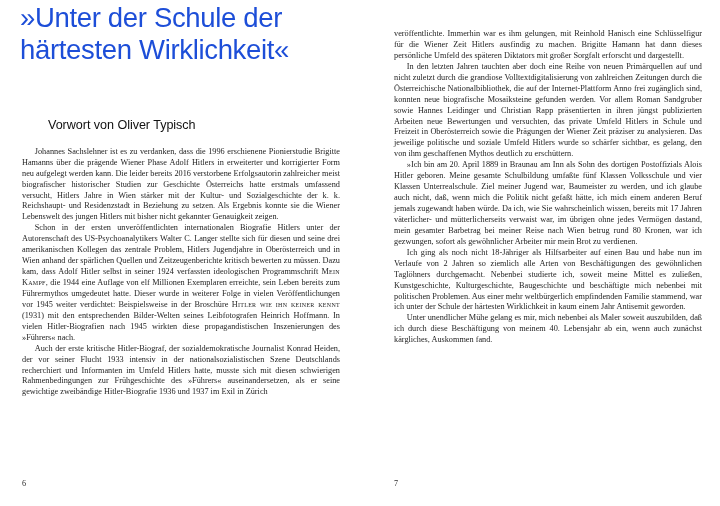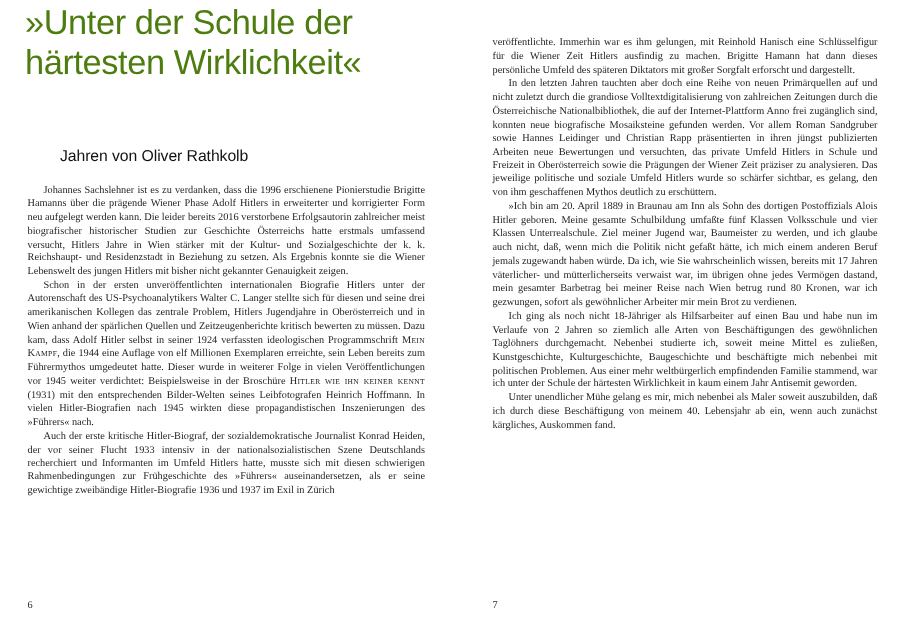--- a/index.html
+++ b/index.html
@@ -41,21 +41,21 @@
     padding: 0 18px 0 34px;
   }
 
   
   .display-title {
     font-family: "Liberation Sans", sans-serif;
     font-weight: 400;
     font-size: 27.5px;
     line-height: 1.16;
     letter-spacing: -0.012em;
-    color: #4d7c0f;
+    color: #1d4ed8;
     margin: 0;
     padding-top: 2px;
     margin-left: -2px;
     white-space: pre-line;
   }
 
   
   .section-heading {
     font-family: "Liberation Sans", sans-serif;
     font-weight: 400;
@@ -114,21 +114,21 @@
 </head>
 <body>
 
 <div class="spread">
 
   <div class="page page-left">
 
     <h1 class="display-title">»Unter der Schule der
 härtesten Wirklichkeit«</h1>
 
-    <h2 class="section-heading">Jahren von Oliver Rathkolb</h2>
+    <h2 class="section-heading">Vorwort von Oliver Typisch</h2>
 
     <div class="body-col">
         <p>Johannes Sachslehner ist es zu verdanken, dass die 1996 erschienene Pionierstudie Brigitte Hamanns über die prägende Wiener Phase Adolf Hitlers in erweiterter und korrigierter Form neu aufgelegt werden kann. Die leider bereits 2016 verstorbene Erfolgsautorin zahlreicher meist biografischer historischer Studien zur Geschichte Österreichs hatte erstmals umfassend versucht, Hitlers Jahre in Wien stärker mit der Kultur- und Sozialgeschichte der k. k. Reichshaupt- und Residenzstadt in Beziehung zu setzen. Als Ergebnis konnte sie die Wiener Lebenswelt des jungen Hitlers mit bisher nicht gekannter Genauigkeit zeigen.</p>
         <p>Schon in der ersten unveröffentlichten internationalen Biografie Hitlers unter der Autorenschaft des US-Psychoanalytikers Walter C. Langer stellte sich für diesen und seine drei amerikanischen Kollegen das zentrale Problem, Hitlers Jugendjahre in Oberösterreich und in Wien anhand der spärlichen Quellen und Zeitzeugenberichte kritisch bewerten zu müssen. Dazu kam, dass Adolf Hitler selbst in seiner 1924 verfassten ideologischen Programmschrift <span class="sc">Mein Kampf</span>, die 1944 eine Auflage von elf Millionen Exemplaren erreichte, sein Leben bereits zum Führermythos umgedeutet hatte. Dieser wurde in weiterer Folge in vielen Veröffentlichungen vor 1945 weiter verdichtet: Beispielsweise in der Broschüre <span class="sc">Hitler wie ihn keiner kennt</span> (1931) mit den entsprechenden Bilder-Welten seines Leibfotografen Heinrich Hoffmann. In vielen Hitler-Biografien nach 1945 wirkten diese propagandistischen Inszenierungen des »Führers« nach.</p>
         <p>Auch der erste kritische Hitler-Biograf, der sozialdemokratische Journalist Konrad Heiden, der vor seiner Flucht 1933 intensiv in der nationalsozialistischen Szene Deutschlands recherchiert und Informanten im Umfeld Hitlers hatte, musste sich mit diesen schwierigen Rahmenbedingungen zur Frühgeschichte des »Führers« auseinandersetzen, als er seine gewichtige zweibändige Hitler-Biografie 1936 und 1937 im Exil in Zürich</p>
       </div>
 
     <div class="folio folio-left">6</div>
   </div>
 

